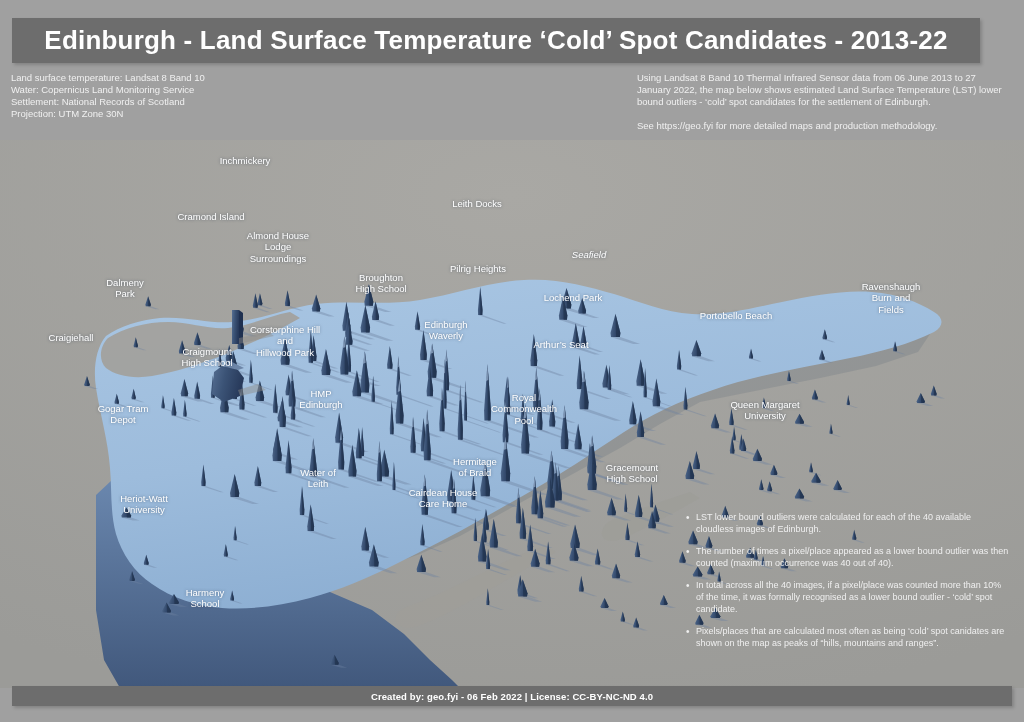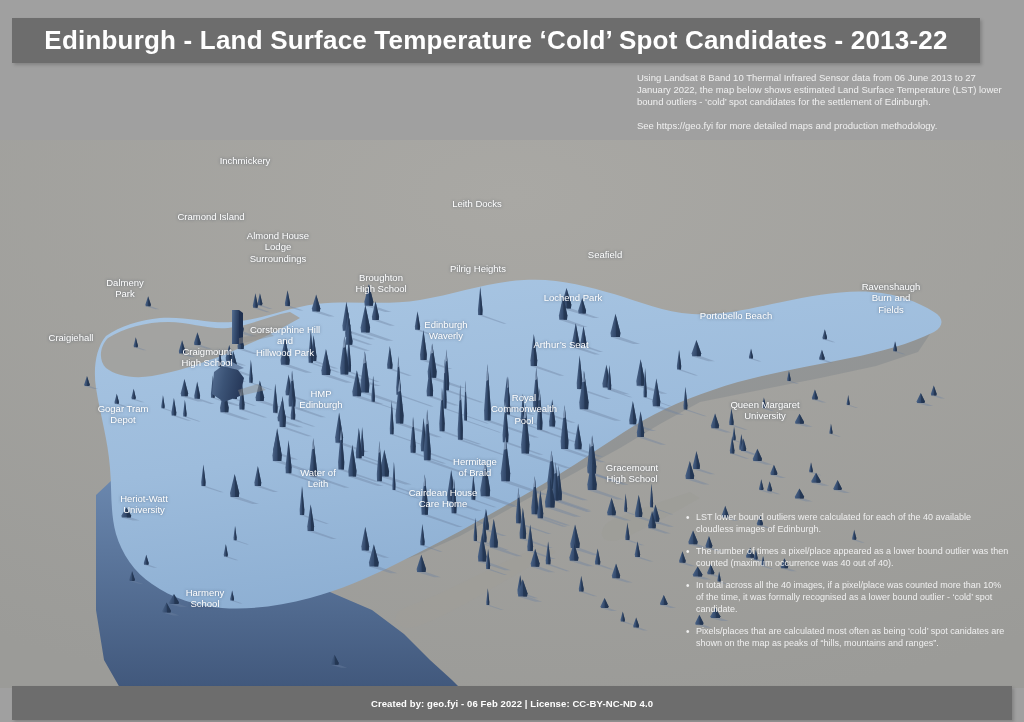--- a/index.html
+++ b/index.html
@@ -32,21 +32,21 @@
   }
   .meta-right{
     position:absolute;left:637px;top:72px;width:370px;
     color:#f0f0f0;font-size:9.5px;line-height:12.1px;
   }
   .meta-right .para{margin:0 0 12px 0;}
   .meta-left div{white-space:nowrap;}
 
   
   .footer-bar{
-    position:absolute;left:12px;top:686px;width:1000px;height:34px;
+    position:absolute;left:12px;top:686px;width:1000px;height:20px;
     background:#6d6d6d;
     box-shadow:2px 2px 3px rgba(0,0,0,.18);
     display:flex;align-items:center;justify-content:center;
   }
   .footer-text{color:#ffffff;font-size:9.5px;font-weight:bold;letter-spacing:.1px;}
 
   
   .notes{
     position:absolute;left:686px;top:512px;width:325px;
     color:#efefef;font-size:9px;line-height:11.6px;
@@ -78,20 +78,26 @@
 </style>
 </head>
 <body>
 
 <div id="poster">
 
   <div class="title-bar">
     <div class="title-text">Edinburgh - Land Surface Temperature ‘Cold’ Spot Candidates - 2013-22</div>
   </div>
 
+  <div class="meta-left">
+    <div>Land surface temperature: Landsat 8 Band 10</div>
+    <div>Water: Copernicus Land Monitoring Service</div>
+    <div>Settlement: National Records of Scotland</div>
+    <div>Projection: UTM Zone 30N</div>
+  </div>
 
   <div class="meta-right">
     <p class="para">Using Landsat 8 Band 10 Thermal Infrared Sensor data from 06 June 2013 to 27 January 2022, the map below shows estimated Land Surface Temperature (LST) lower bound outliers - ‘cold’ spot candidates for the settlement of Edinburgh.</p>
     <p class="para">See https://geo.fyi for more detailed maps and production methodology.</p>
   </div>
 
   <div id="map-canvas">
     <svg id="map-svg" viewBox="0 0 1024 548" xmlns="http://www.w3.org/2000/svg">
       <defs>
         <linearGradient id="gTerr" x1="0" y1="0" x2="0.35" y2="1">
@@ -890,21 +896,21 @@
         <div class="map-label" style="left: 71px; top: 198px;">Craigiehall</div>
         <div class="map-label" style="left: 207px; top: 217px;">Craigmount
 High School</div>
         <div class="map-label" style="left: 285px; top: 201px;">Corstorphine Hill
 and
 Hillwood Park</div>
         <div class="map-label" style="left: 381px; top: 143px;">Broughton
 High School</div>
         <div class="map-label" style="left: 477px; top: 64px;">Leith Docks</div>
         <div class="map-label" style="left: 478px; top: 129px;">Pilrig Heights</div>
-        <div class="map-label" style="left: 605px; top: 115px;">Seafield</div>
+        <div class="map-label" style="left: 589px; top: 115px; font-style: italic;">Seafield</div>
         <div class="map-label" style="left: 573px; top: 158px;">Lochend Park</div>
         <div class="map-label" style="left: 446px; top: 190px;">Edinburgh
 Waverly</div>
         <div class="map-label" style="left: 561px; top: 205px;">Arthur’s Seat</div>
         <div class="map-label" style="left: 736px; top: 176px;">Portobello Beach</div>
         <div class="map-label" style="left: 891px; top: 158px;">Ravenshaugh
 Burn and Fields</div>
         <div class="map-label" style="left: 765px; top: 270px;">Queen Margaret
 University</div>
         <div class="map-label" style="left: 123px; top: 274px;">Gogar Tram

